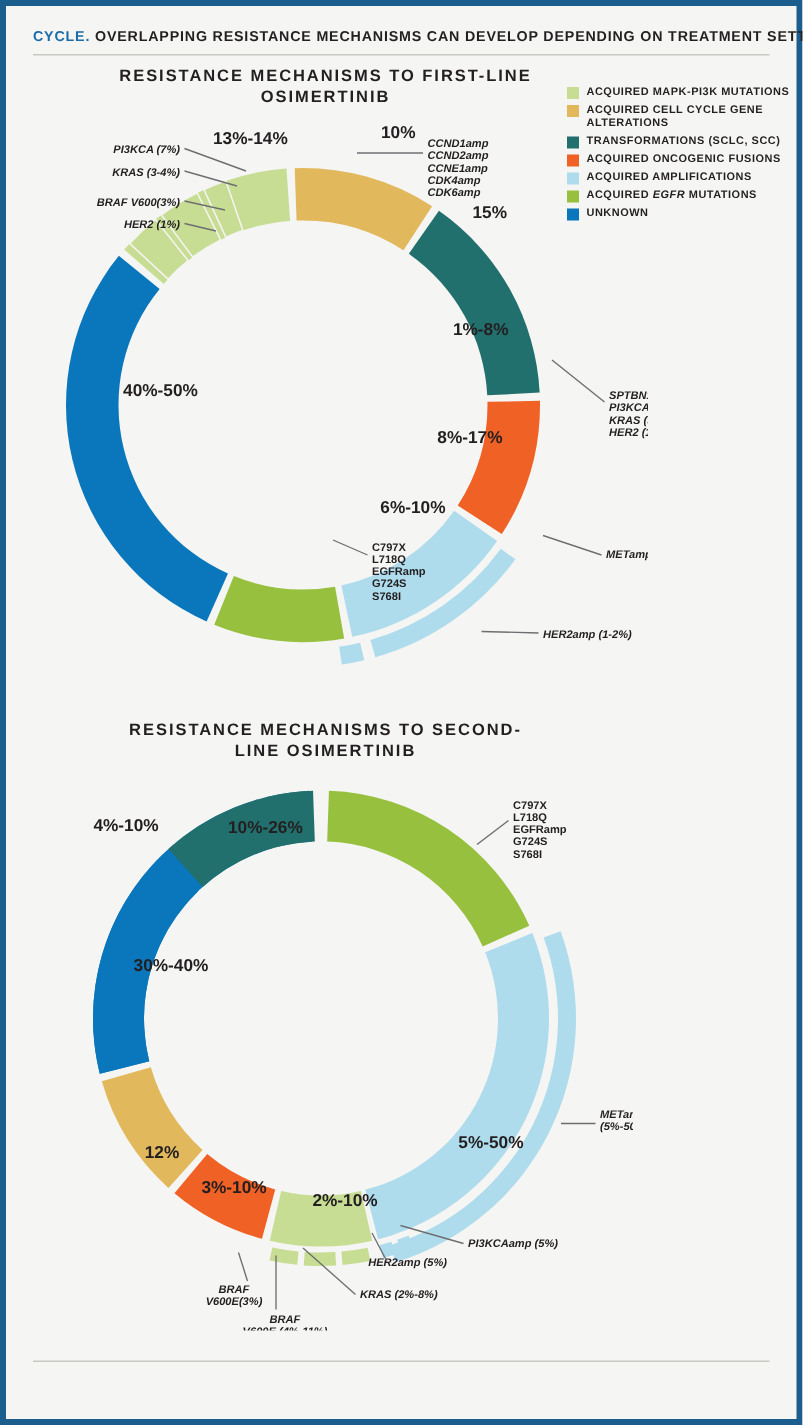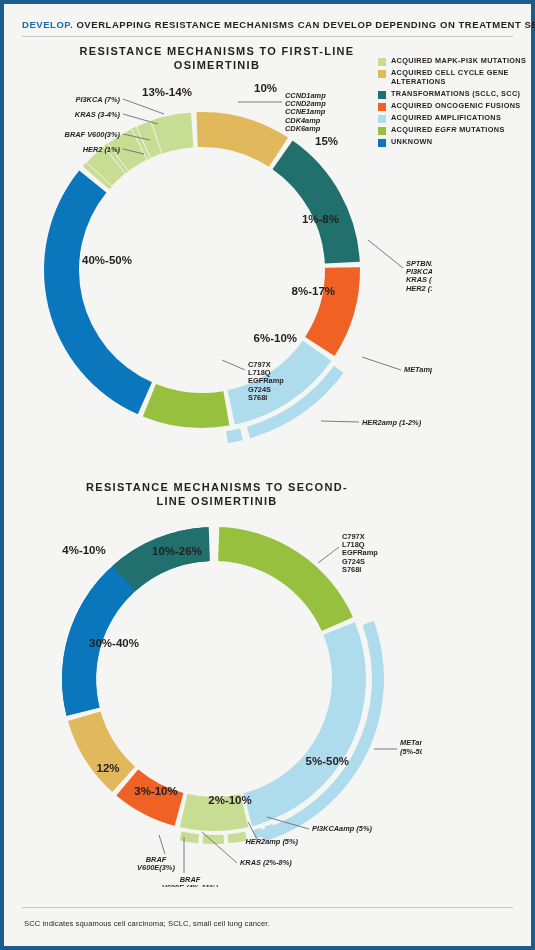--- a/index.html
+++ b/index.html
@@ -75,21 +75,21 @@
     font-size:7.6px; color:#231f20; letter-spacing:0.1px;
   }
 </style>
 </head>
 <body>
 
 <div class="page">
  <div class="inner">
 
   <div class="fig-head">
-    <span class="lead">DEVELOP.</span>
+    <span class="lead">CYCLE.</span>
     <span>OVERLAPPING RESISTANCE MECHANISMS CAN DEVELOP DEPENDING ON TREATMENT SETTING.</span>
   </div>
   <div class="hr-top"></div>
   <div class="hr-bot"></div>
 
   <div class="chart-title" id="title1">RESISTANCE MECHANISMS TO FIRST-LINE OSIMERTINIB</div>
   <div class="chart-title" id="title2">RESISTANCE MECHANISMS TO SECOND-LINE OSIMERTINIB</div>
 
   <div class="legend">
         <div class="legend-row">
@@ -194,16 +194,15 @@
           <text x="276" y="337" font-family="&quot;Liberation Sans&quot;, sans-serif" font-size="7.4" font-weight="bold" font-style="italic" fill="#231f20" text-anchor="end"><tspan x="276" dy="0">HER2amp (5%)</tspan></text>
           <line x1="226" y1="315" x2="236" y2="334" stroke="#6d6e71" stroke-width="0.9"></line>
           <text x="218" y="358" font-family="&quot;Liberation Sans&quot;, sans-serif" font-size="7.4" font-weight="bold" font-style="italic" fill="#231f20" text-anchor="start"><tspan x="218" dy="0">KRAS (2%-8%)</tspan></text>
           <line x1="180" y1="325" x2="215" y2="356" stroke="#6d6e71" stroke-width="0.9"></line>
           <text x="134" y="355" font-family="&quot;Liberation Sans&quot;, sans-serif" font-size="7.4" font-weight="bold" font-style="italic" fill="#231f20" text-anchor="middle"><tspan x="134" dy="0">BRAF</tspan><tspan x="134" dy="8.2">V600E(3%)</tspan></text>
           <line x1="137" y1="328" x2="143" y2="347" stroke="#6d6e71" stroke-width="0.9"></line>
           <text x="168" y="375" font-family="&quot;Liberation Sans&quot;, sans-serif" font-size="7.4" font-weight="bold" font-style="italic" fill="#231f20" text-anchor="middle"><tspan x="168" dy="0">BRAF</tspan><tspan x="168" dy="8.2">V600E (4%-11%)</tspan></text>
           <line x1="162" y1="330" x2="162" y2="366" stroke="#6d6e71" stroke-width="0.9"></line>
         </svg></div>
 
-  <div class="footnote">SCC indicates squamous cell carcinoma; SCLC, small cell lung cancer.</div>
 
  </div>
 </div>
 
 </body></html>

